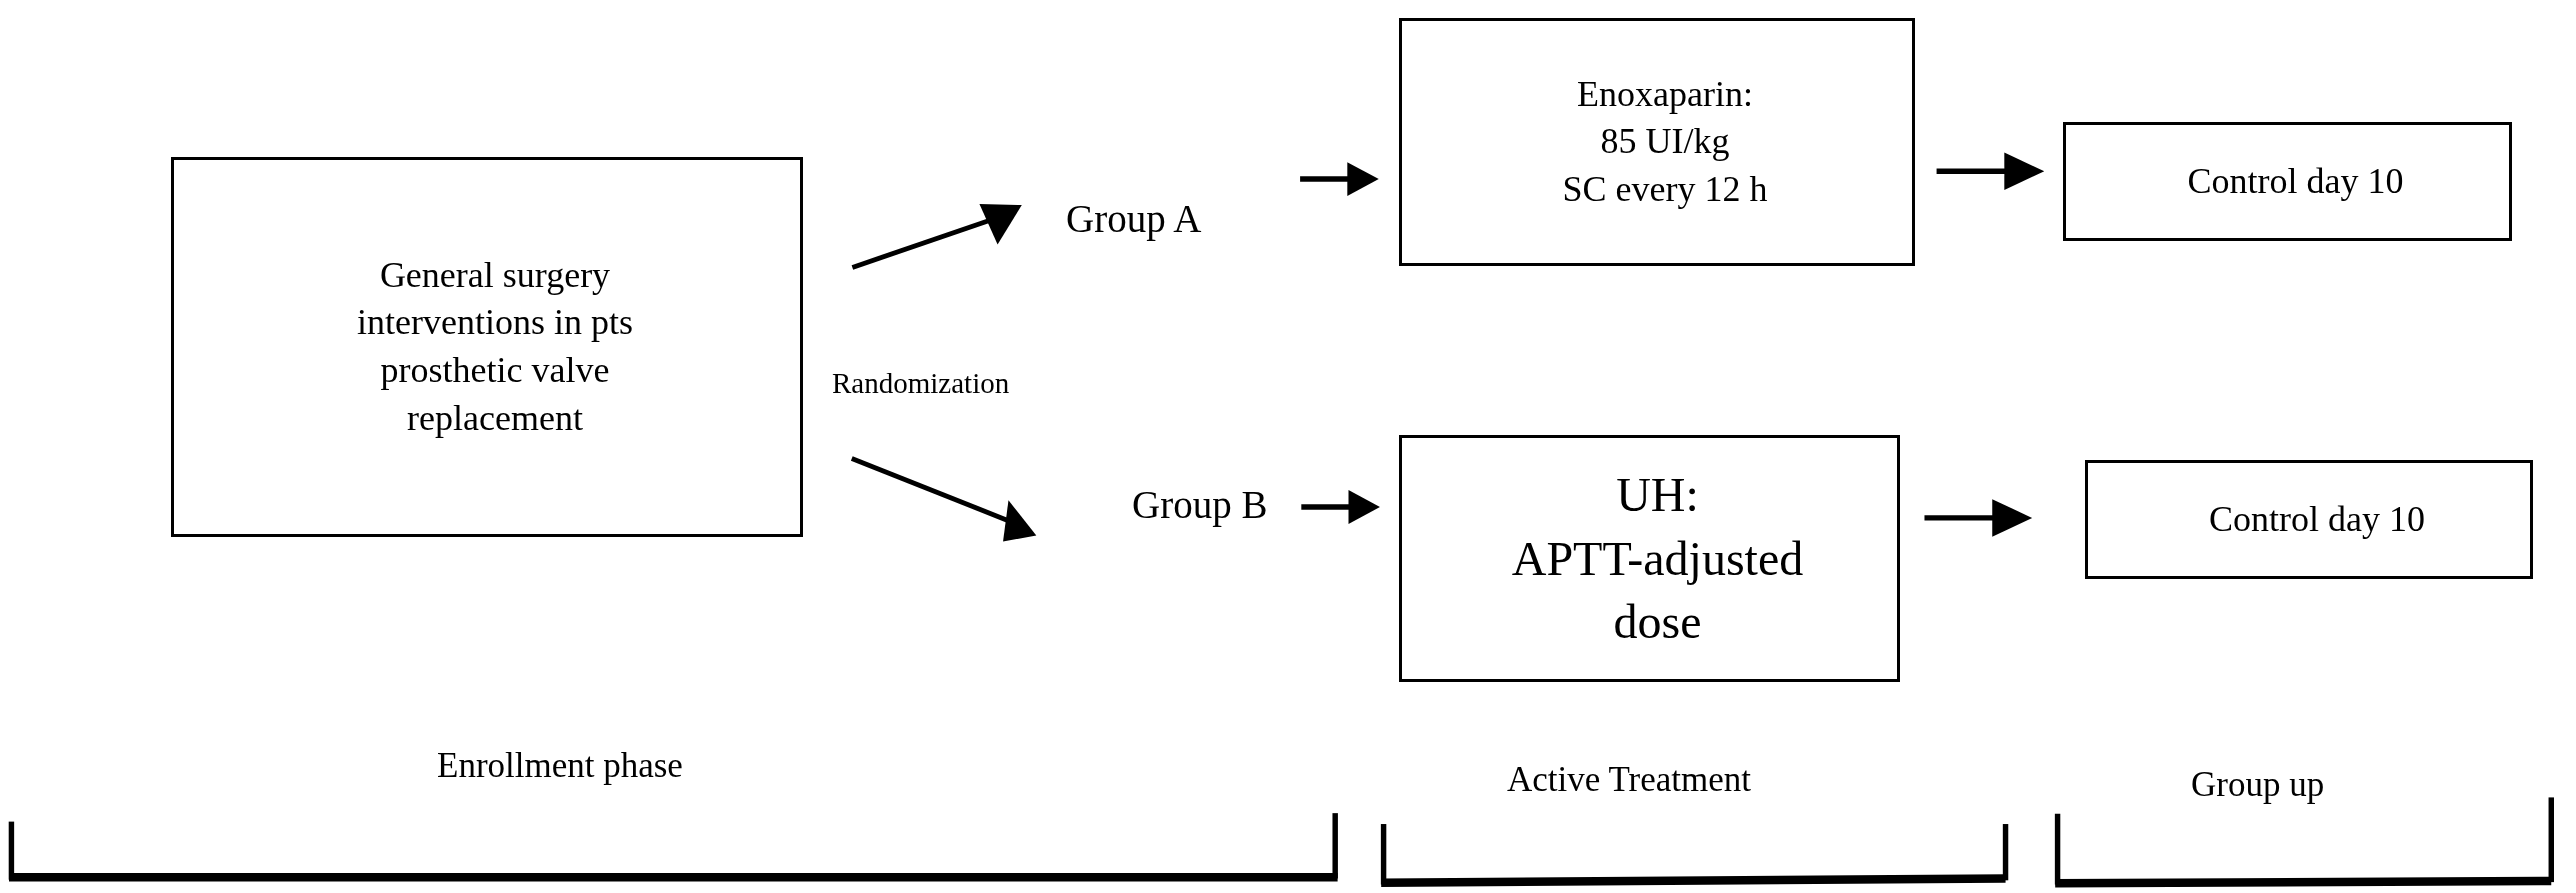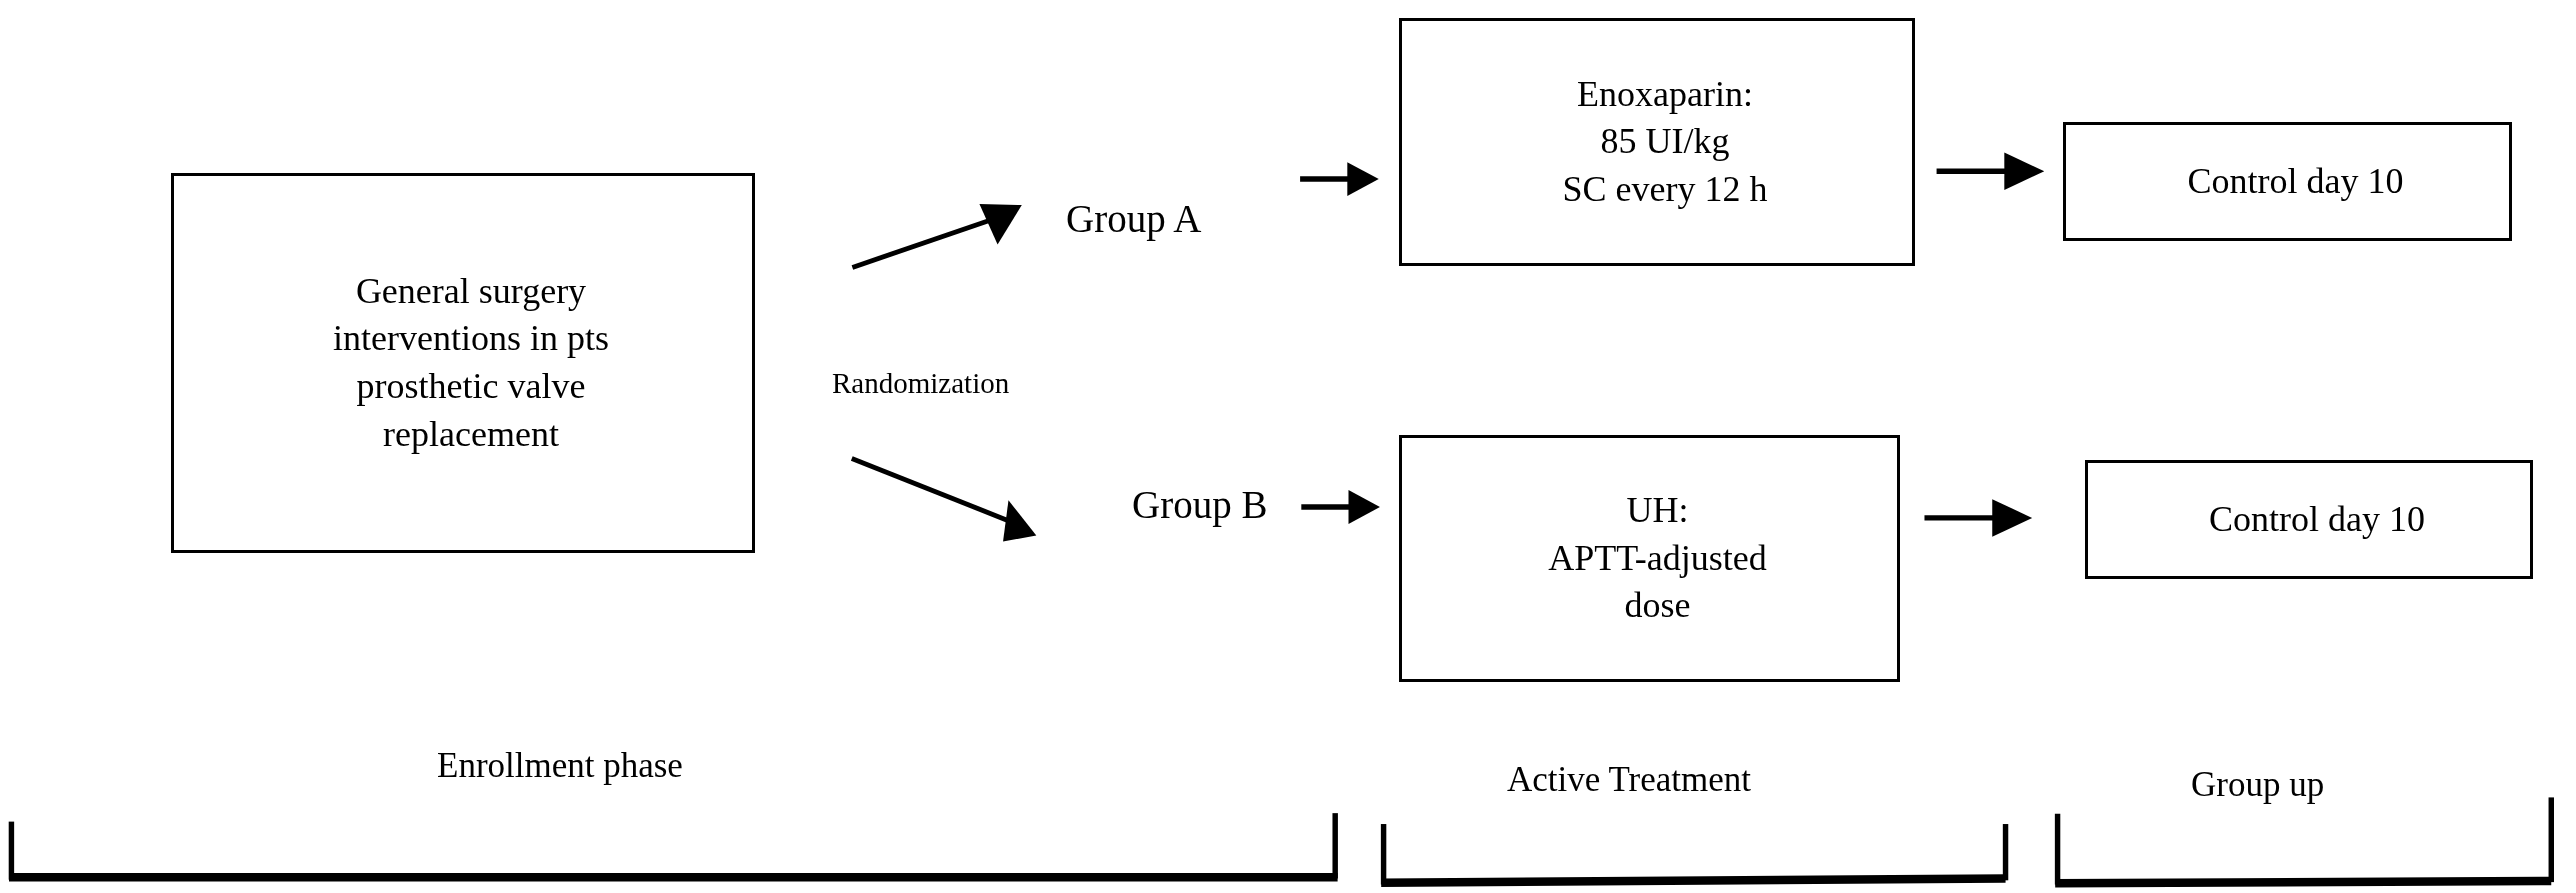--- a/index.html
+++ b/index.html
@@ -50,34 +50,34 @@
     position: absolute;
     white-space: nowrap;
     text-align: center;
   }
 </style>
 </head>
 <body>
 
 <div id="stage">
 
-  <div class="node-box" style="left:171px; top:173px; width:584px; height:380px; font-size:36px;">
+  <div class="node-box" style="left:171px; top:157px; width:632px; height:380px; font-size:36px;">
     <span class="node-line">General surgery</span>
     <span class="node-line">interventions in pts</span>
     <span class="node-line">prosthetic valve</span>
     <span class="node-line">replacement</span>
   </div>
 
   <div class="node-box" style="left:1399px; top:18px; width:516px; height:248px; font-size:36px;">
     <span class="node-line">Enoxaparin:</span>
     <span class="node-line">85 UI/kg</span>
     <span class="node-line">SC every 12 h</span>
   </div>
 
-  <div class="node-box" style="left:1399px; top:435px; width:501px; height:247px; font-size:36px;">
+  <div class="node-box" style="left:1399px; top:435px; width:501px; height:247px; font-size:48px;">
     <span class="node-line">UH:</span>
     <span class="node-line">APTT-adjusted</span>
     <span class="node-line">dose</span>
   </div>
 
   <div class="node-box" style="left:2063px; top:122px; width:449px; height:119px; font-size:36px;">
     <span class="node-line">Control day 10</span>
   </div>
 
   <div class="node-box" style="left:2085px; top:460px; width:448px; height:119px; font-size:36px;">

